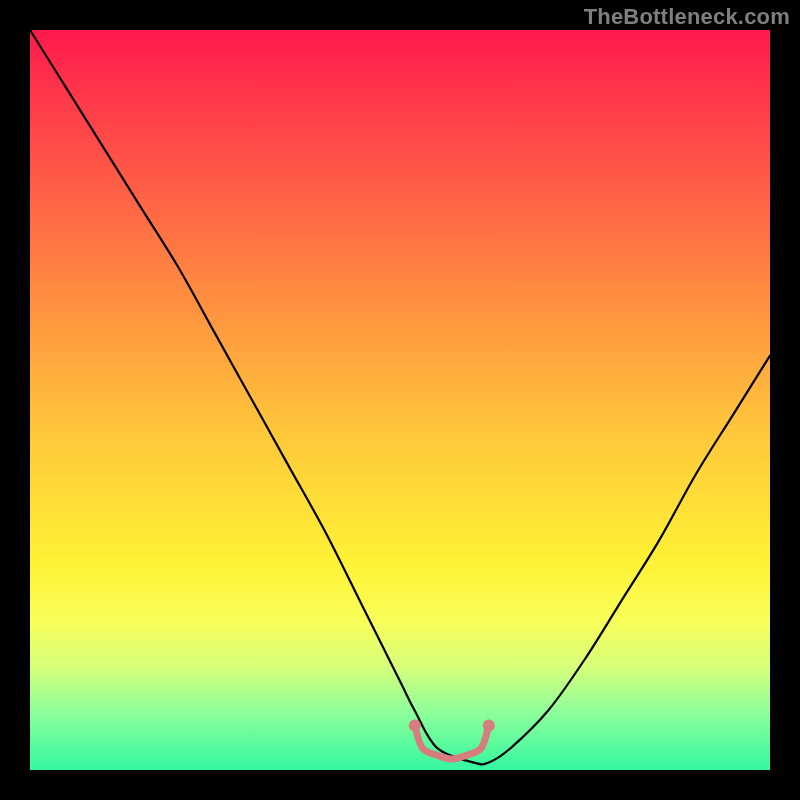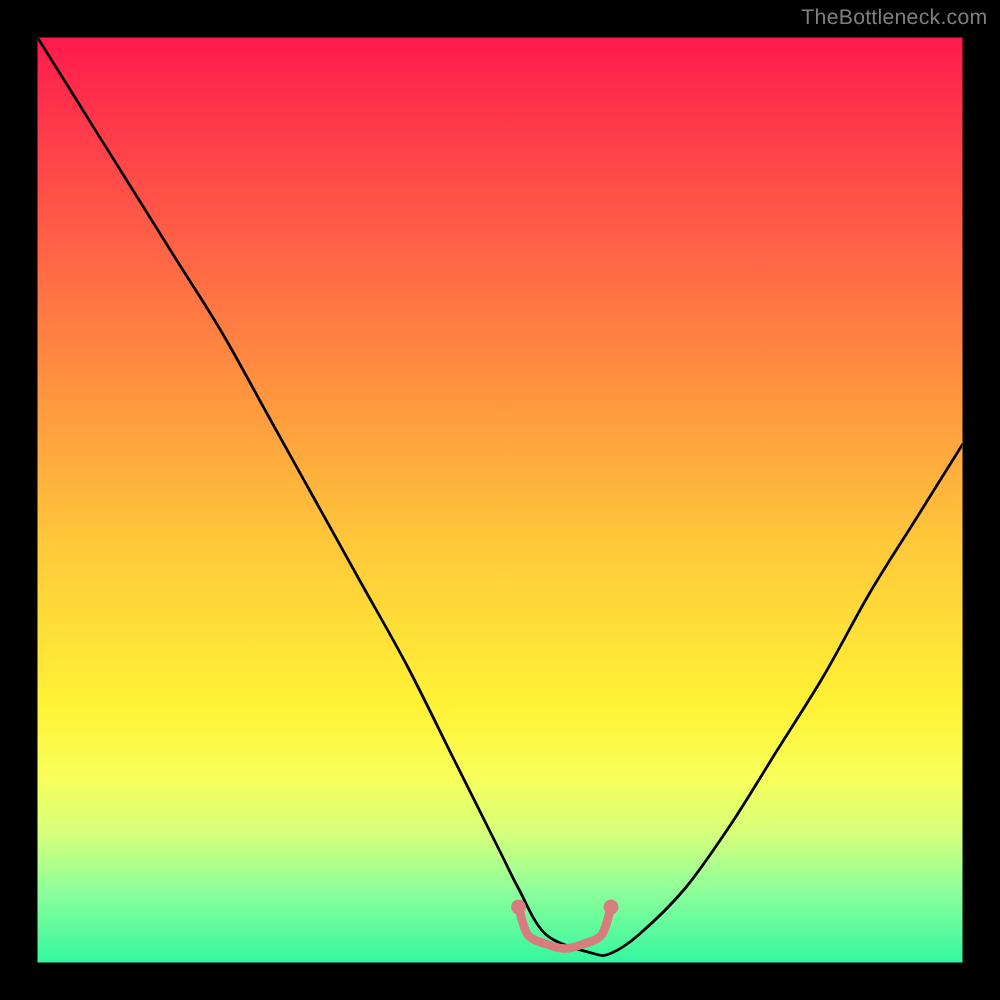--- a/index.html
+++ b/index.html
@@ -43,22 +43,22 @@
     left: 30px;
     top: 30px;
     width: 740px;
     height: 740px;
   }
   .watermark {
     position: absolute;
     top: 4px;
     right: 10px;
     color: #7f7f7f;
-    font-size: 17px;
-    font-weight: 400;
+    font-size: 22px;
+    font-weight: 700;
     letter-spacing: 0.2px;
     user-select: none;
   }
 </style>
 </head>
 <body>
 
 <div class="frame">
 
   <div class="plot-area"></div>

